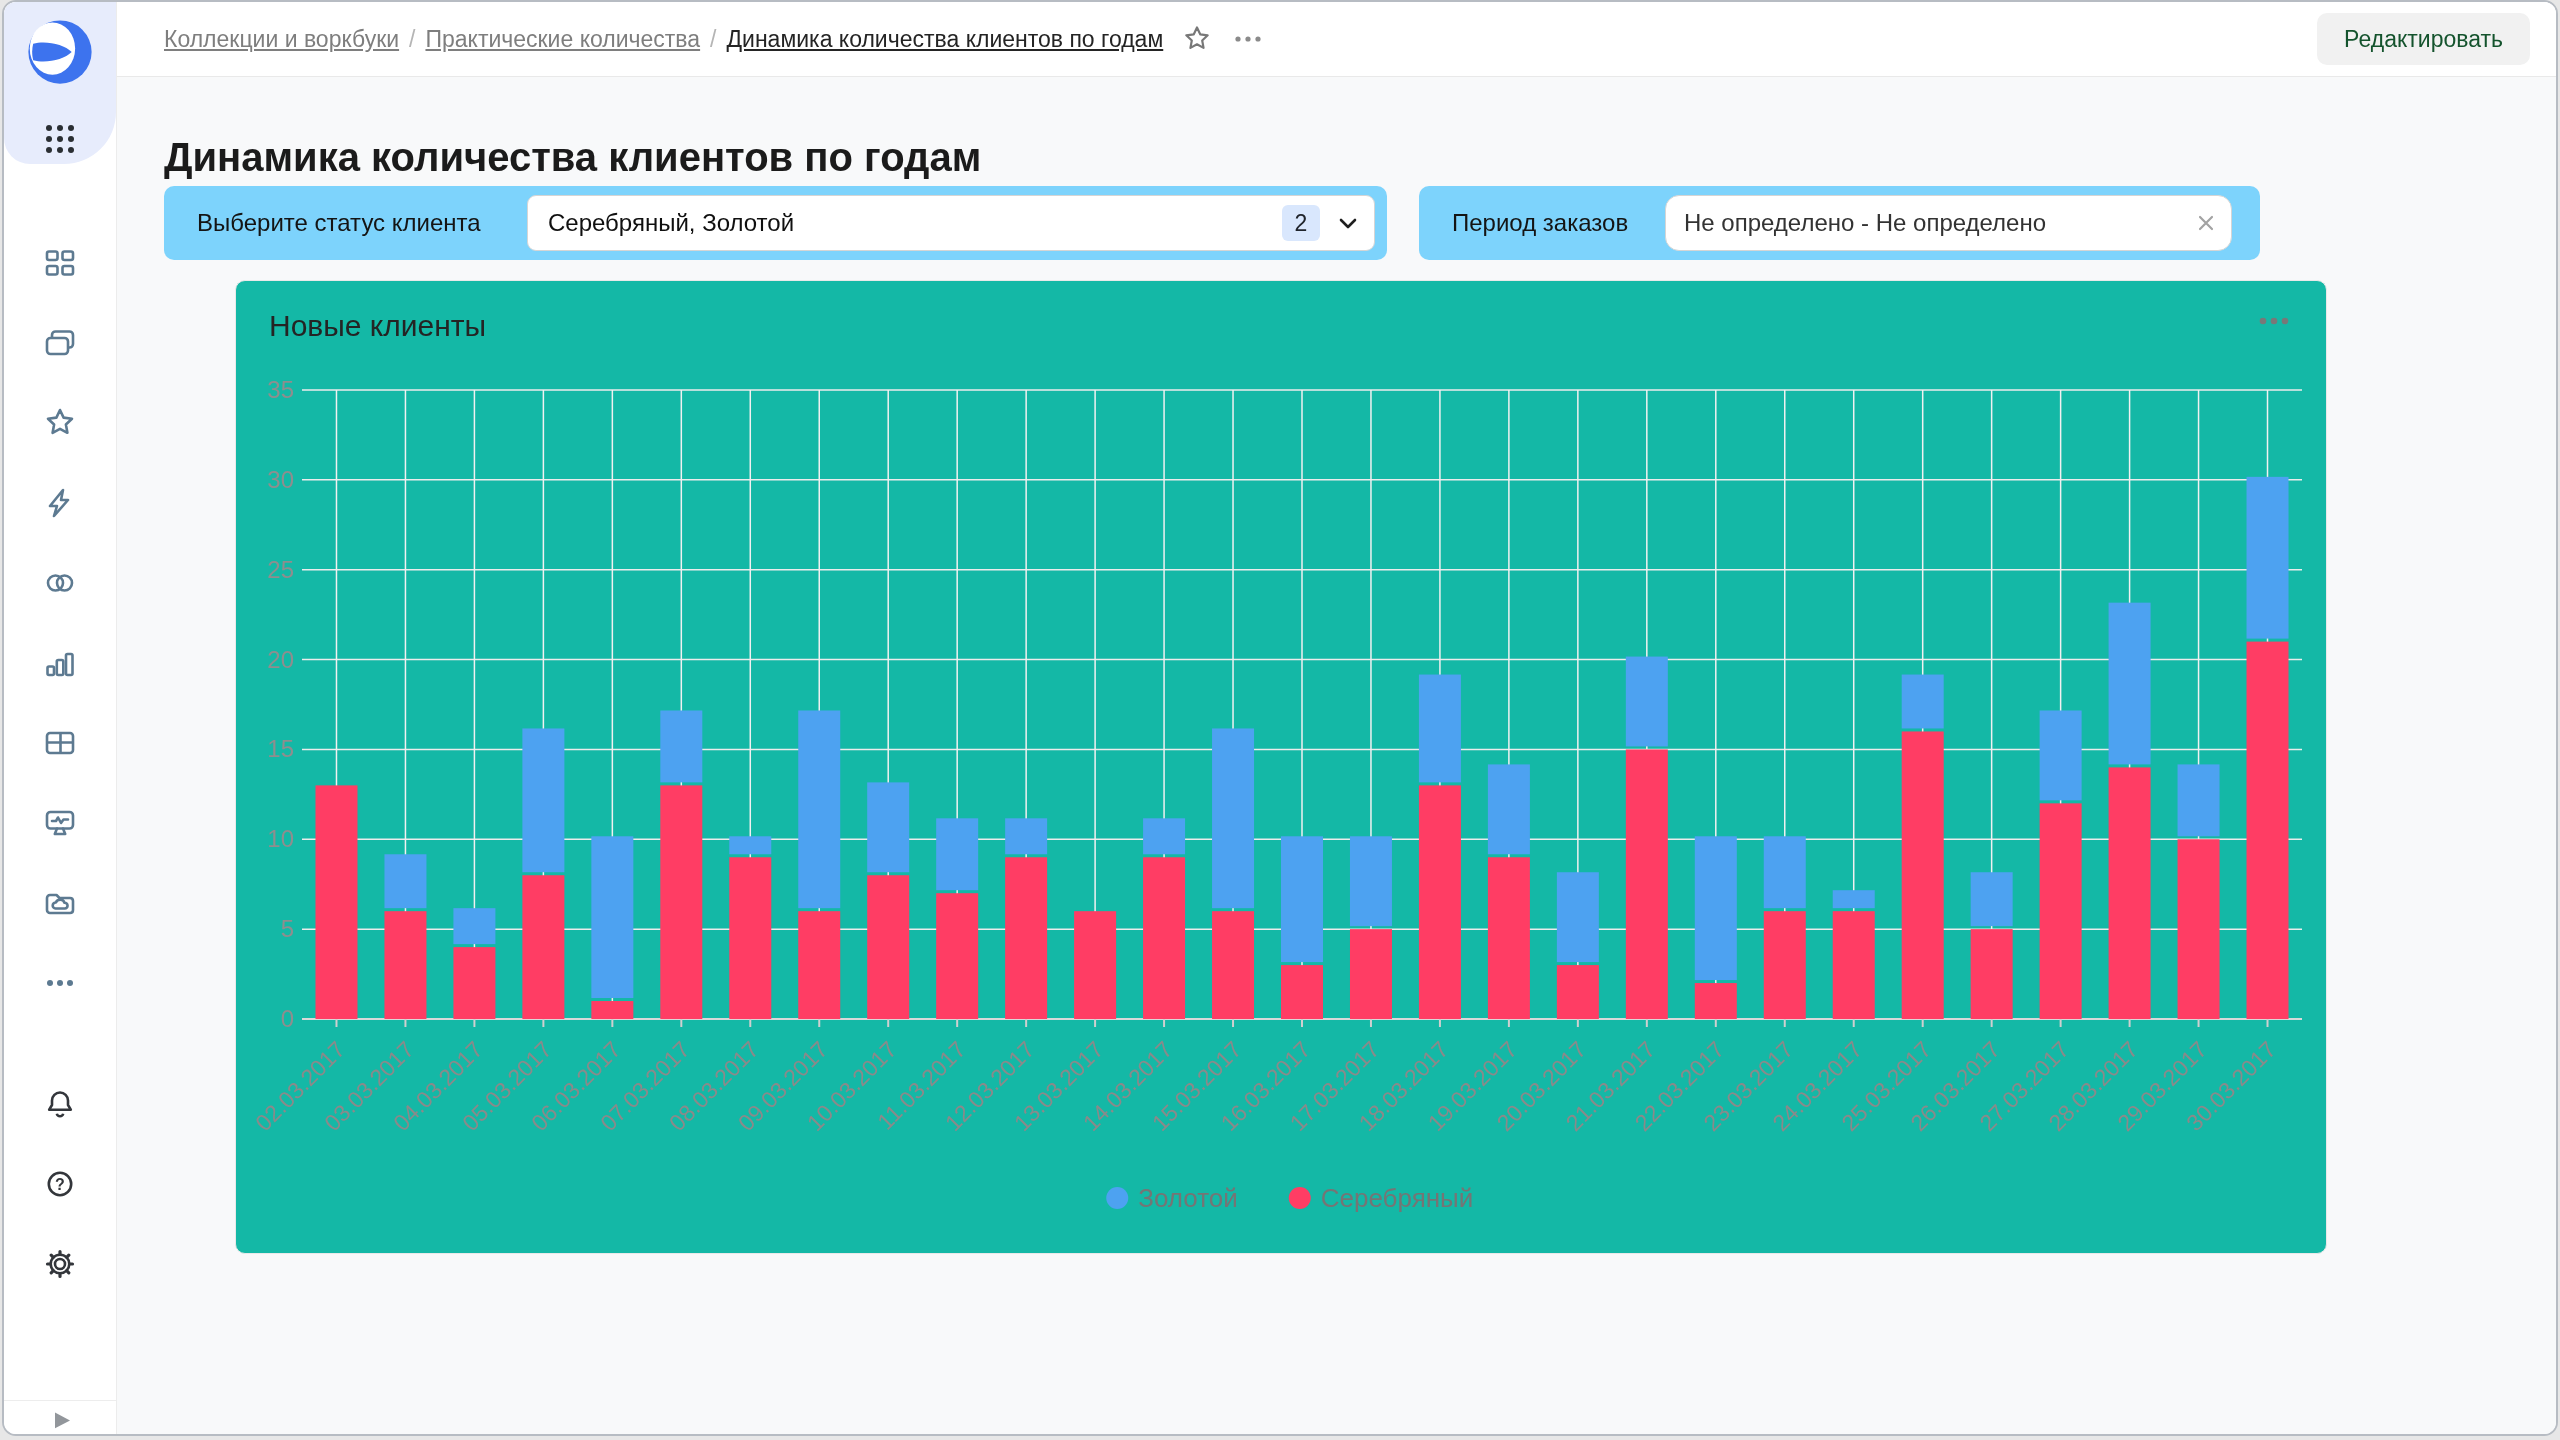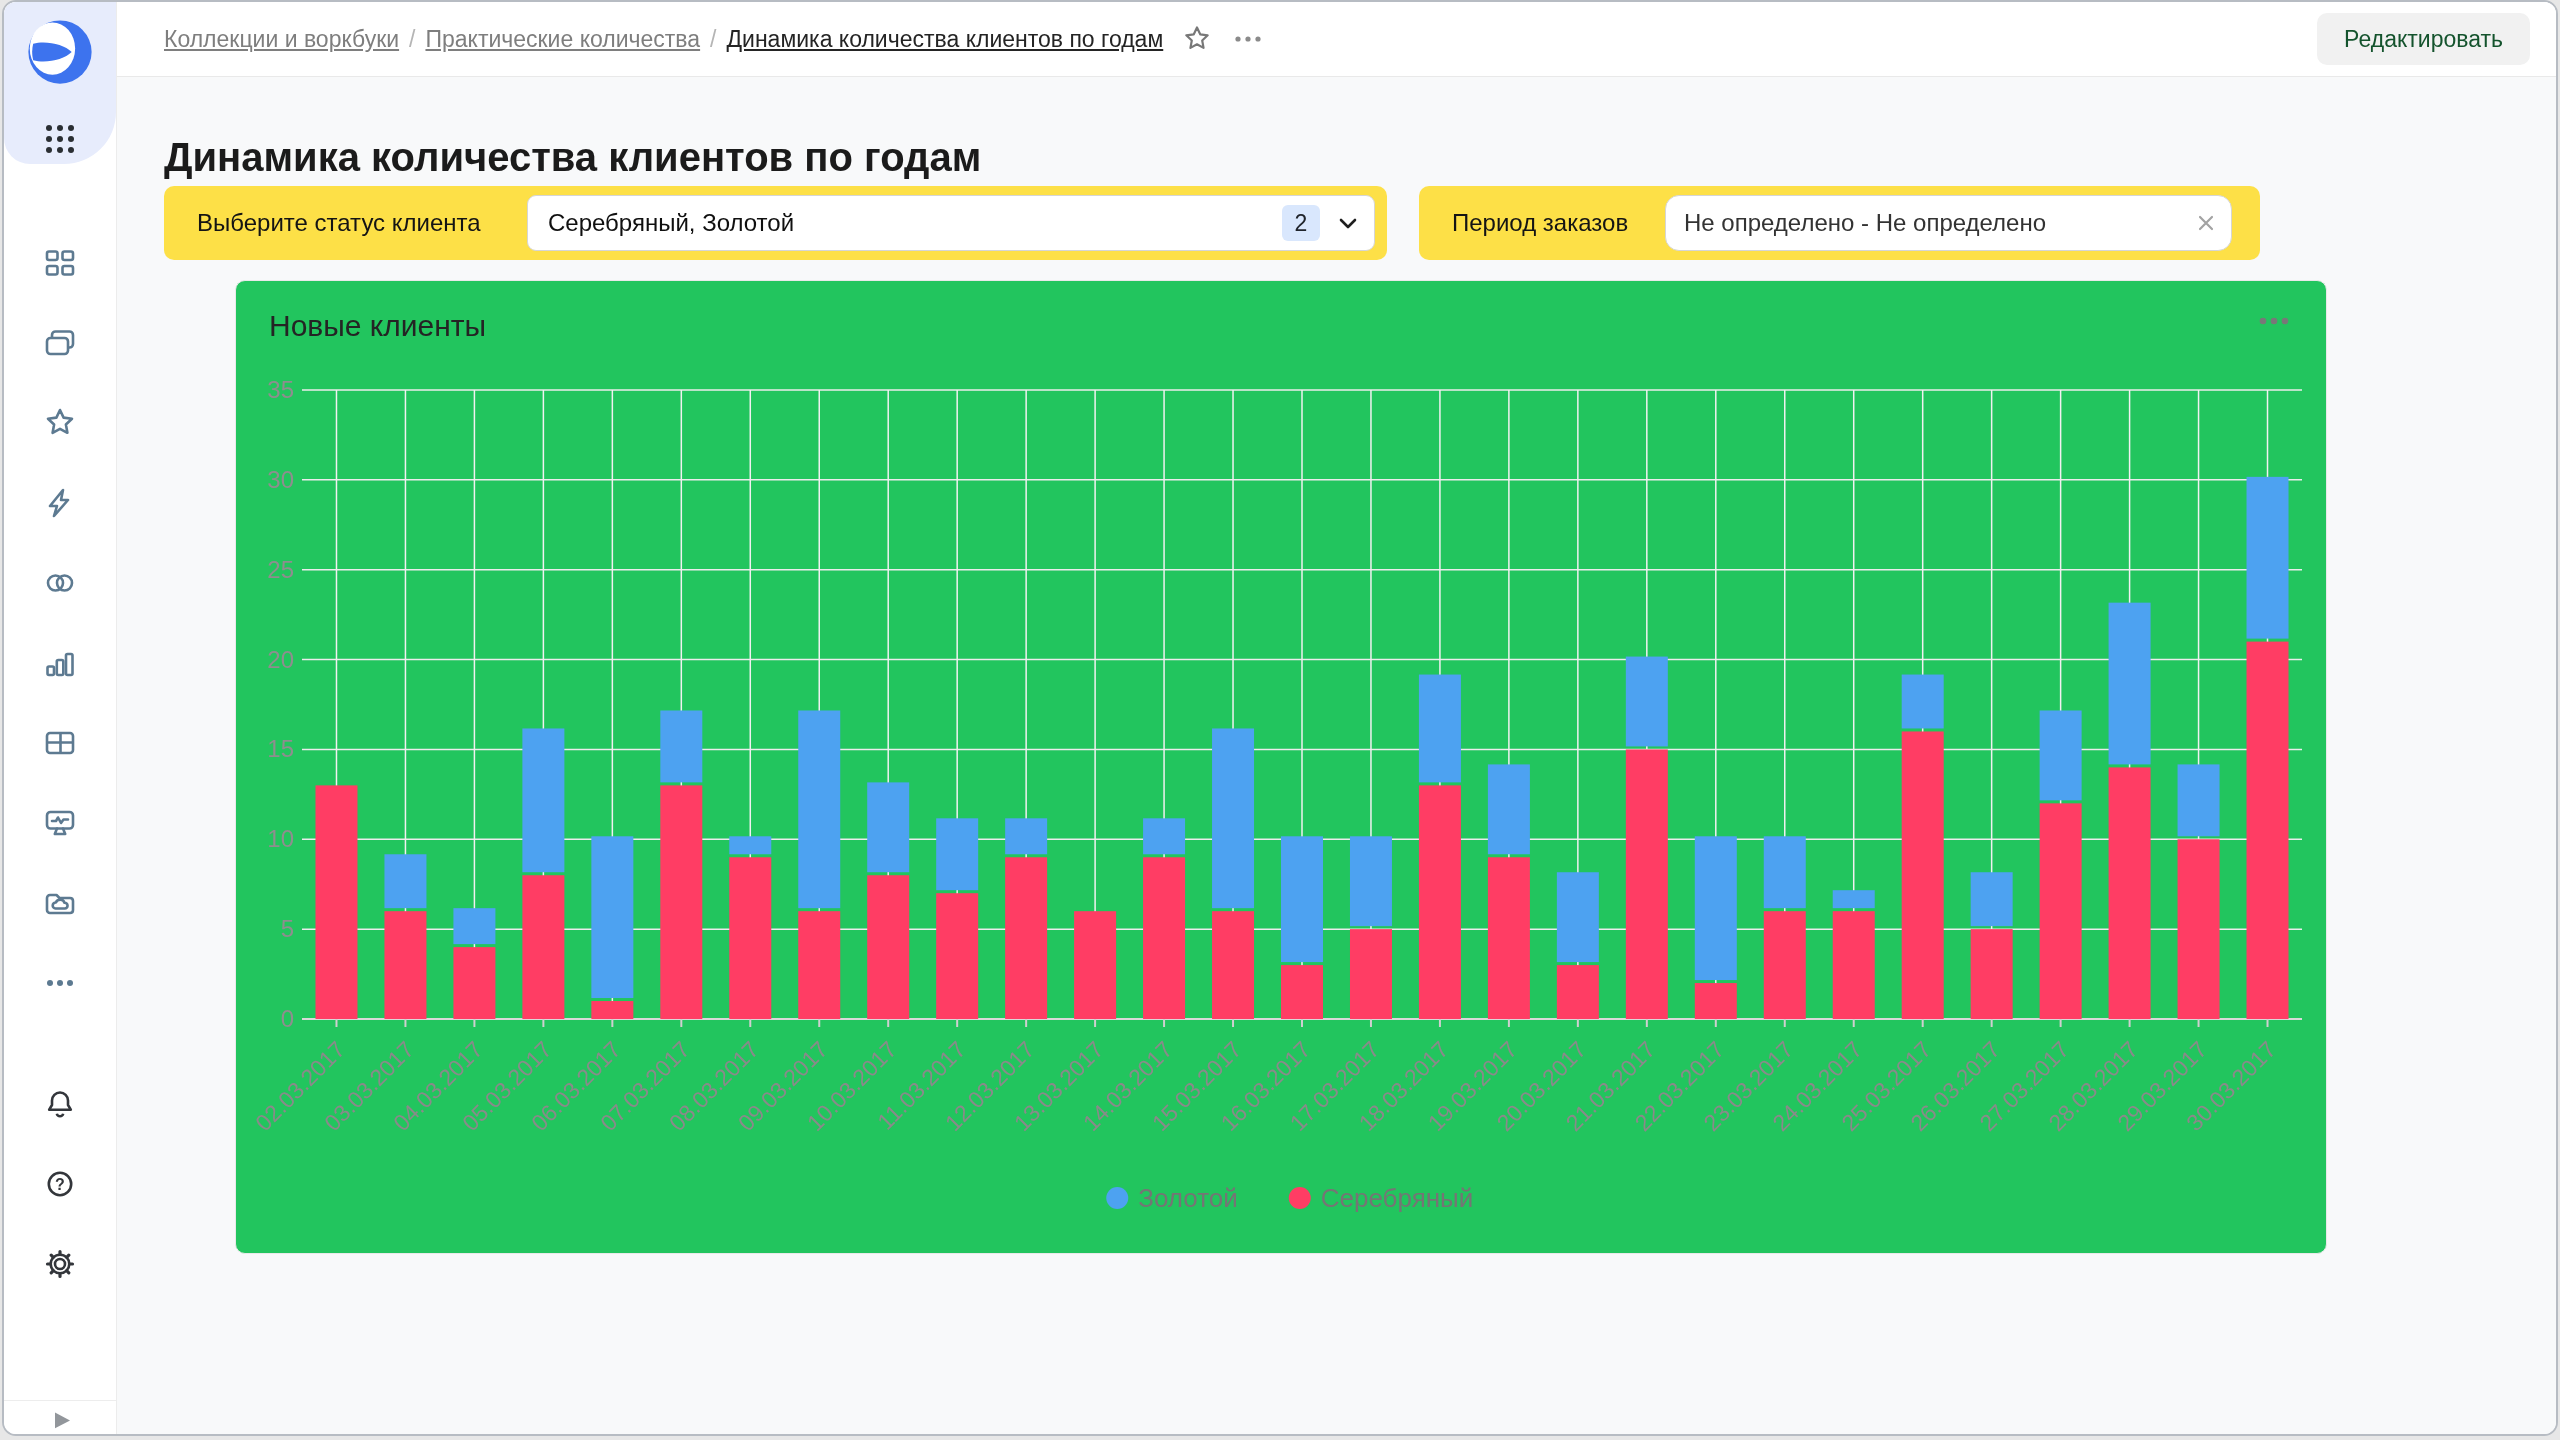--- a/index.html
+++ b/index.html
@@ -26,38 +26,38 @@
   .crumb.current { color:#242424; }
   .crumb-sep { color:#b5b5b5; }
   .hdr-icon { margin-left:18px; display:flex; align-items:center; cursor:pointer; }
   .spacer { flex:1; }
   .edit-btn { background:#f1f1f1; border:none; border-radius:10px; height:52px; padding:0 27px;
               font-size:23px; color:#14532d; font-family:inherit; cursor:pointer; }
 
   .page-title { position:absolute; left:47px; top:106px; font-size:40px; font-weight:700; color:#1b1b1b; }
 
   
-  .filter-card { position:absolute; top:184px; height:74px; background:#fde047; border-radius:10px; }
+  .filter-card { position:absolute; top:184px; height:74px; background:#7dd3fc; border-radius:10px; }
   .filter-card.status { left:47px; width:1223px; }
   .filter-card.period { left:1302px; width:841px; }
   .filter-label { position:absolute; left:33px; top:0; height:74px; display:flex; align-items:center;
                   font-size:24px; font-weight:500; color:#141414; white-space:nowrap; }
   .select-control { position:absolute; left:363px; top:9px; width:848px; height:56px; background:#fff;
                     border:1px solid #d5d5d5; border-radius:9px; box-sizing:border-box;
                     display:flex; align-items:center; padding:0 12px 0 20px; cursor:pointer; }
   .select-value { flex:1; font-size:24px; color:#101010; }
   .count-badge { background:#d9e7fd; color:#20242c; border-radius:6px; min-width:38px; height:36px;
                  display:flex; align-items:center; justify-content:center; font-size:23px; margin-right:14px; }
   .input-control { position:absolute; left:246px; top:9px; width:567px; height:56px; background:#fff;
                    border:1px solid #d5d5d5; border-radius:14px; box-sizing:border-box;
                    display:flex; align-items:center; padding:0 12px 0 18px; cursor:text; }
   .input-value { flex:1; font-size:24px; color:#333; white-space:nowrap; }
 
   
-  .chart-card { position:absolute; left:118px; top:278px; width:2092px; height:974px; background:#22c55e;
+  .chart-card { position:absolute; left:118px; top:278px; width:2092px; height:974px; background:#14b8a6;
                 border:1px solid #e9e9e9; border-radius:10px; box-sizing:border-box; }
   .chart-title { position:absolute; left:33px; top:28px; font-size:30px; color:#242424; }
   .chart-menu { position:absolute; right:28px; top:26px; cursor:pointer; padding:4px; }
   #chart { position:absolute; left:0; top:84px; }
   .ax  { font:24px "Liberation Sans", sans-serif; fill:#8e8e8e; }
   .axx { font:23px "Liberation Sans", sans-serif; fill:#8a8a8a; }
   .leg { font:26px "Liberation Sans", sans-serif; fill:#757575; }
 
   svg { display:block; }
 </style>

